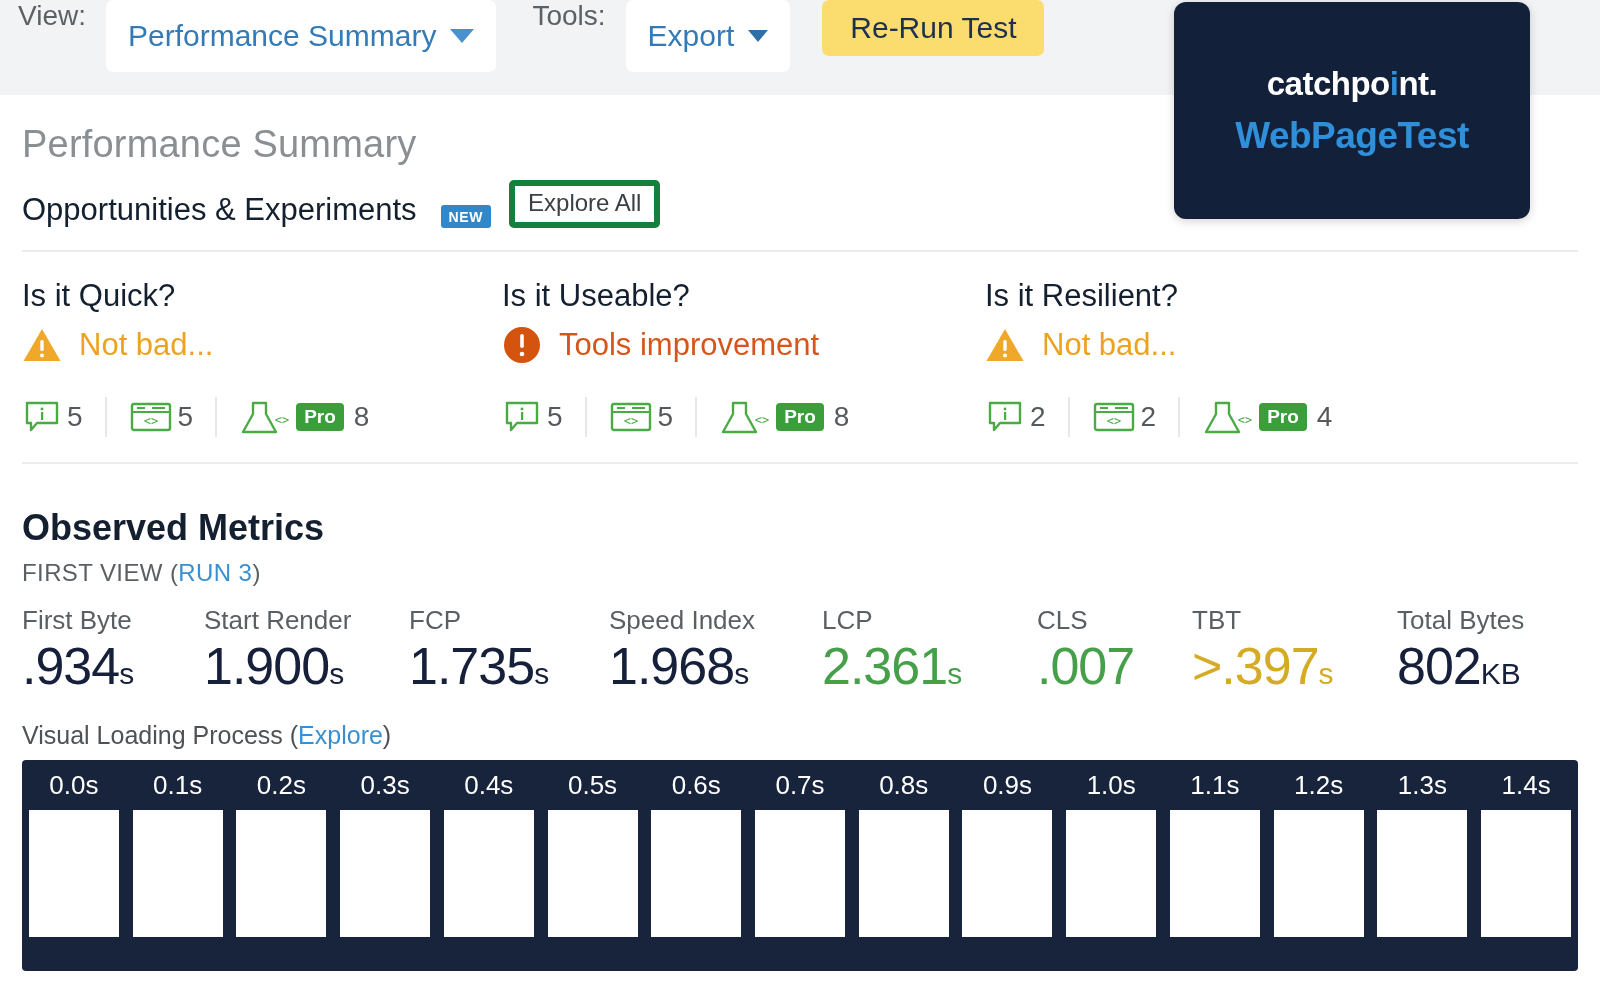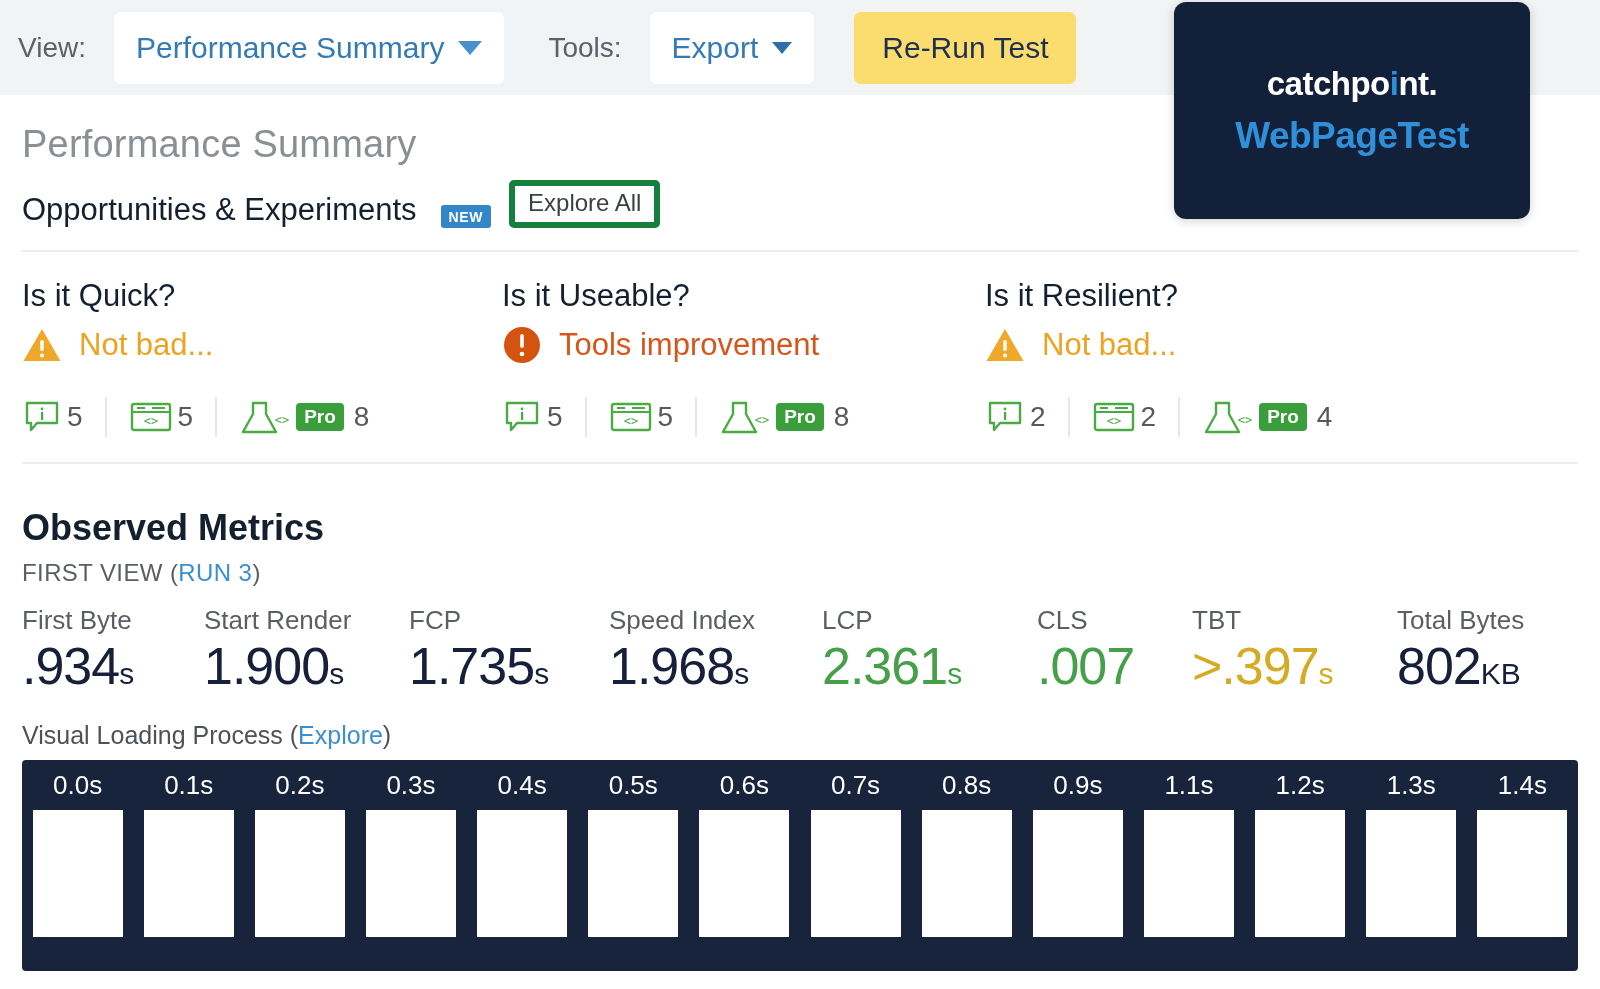--- a/index.html
+++ b/index.html
@@ -12,23 +12,23 @@
     overflow: hidden;
     position: relative;
     color: #17202f;
   }
 
   
   .toolbar {
     height: 95px;
     background: #f2f3f4;
     display: flex;
-    align-items: center;
+    align-items: flex-start;
     padding-left: 18px;
-    gap: 16px;
+    gap: 8px;
     position: relative;
   }
   .tb-label {
     font-size: 28px;
     color: #5b6166;
     margin-right: 12px;
     white-space: nowrap;
   }
   .pill {
     background: #ffffff;
@@ -56,21 +56,21 @@
     border-left-width: 10px;
     border-right-width: 10px;
     border-top-width: 12px;
     border-top-color: #2f6fa8;
   }
   .tools-label { margin-left: 28px; }
   .rerun {
     background: #fbdc6e;
     border: none;
     border-radius: 7px;
-    height: 72px;
+    height: 56px;
     margin-left: 24px;
     padding: 0 28px;
     font-family: "Liberation Sans", sans-serif;
     font-size: 30px;
     color: #1d3050;
     cursor: pointer;
     white-space: nowrap;
   }
 
   
@@ -511,20 +511,24 @@
       </div>
       <div class="frame-col">
         <div class="frame-time">0.8s</div>
         <div class="frame-thumb"></div>
       </div>
       <div class="frame-col">
         <div class="frame-time">0.9s</div>
         <div class="frame-thumb"></div>
       </div>
       <div class="frame-col">
+        <div class="frame-time">1.0s</div>
+        <div class="frame-thumb"></div>
+      </div>
+      <div class="frame-col">
         <div class="frame-time">1.1s</div>
         <div class="frame-thumb"></div>
       </div>
       <div class="frame-col">
         <div class="frame-time">1.2s</div>
         <div class="frame-thumb"></div>
       </div>
       <div class="frame-col">
         <div class="frame-time">1.3s</div>
         <div class="frame-thumb"></div>

